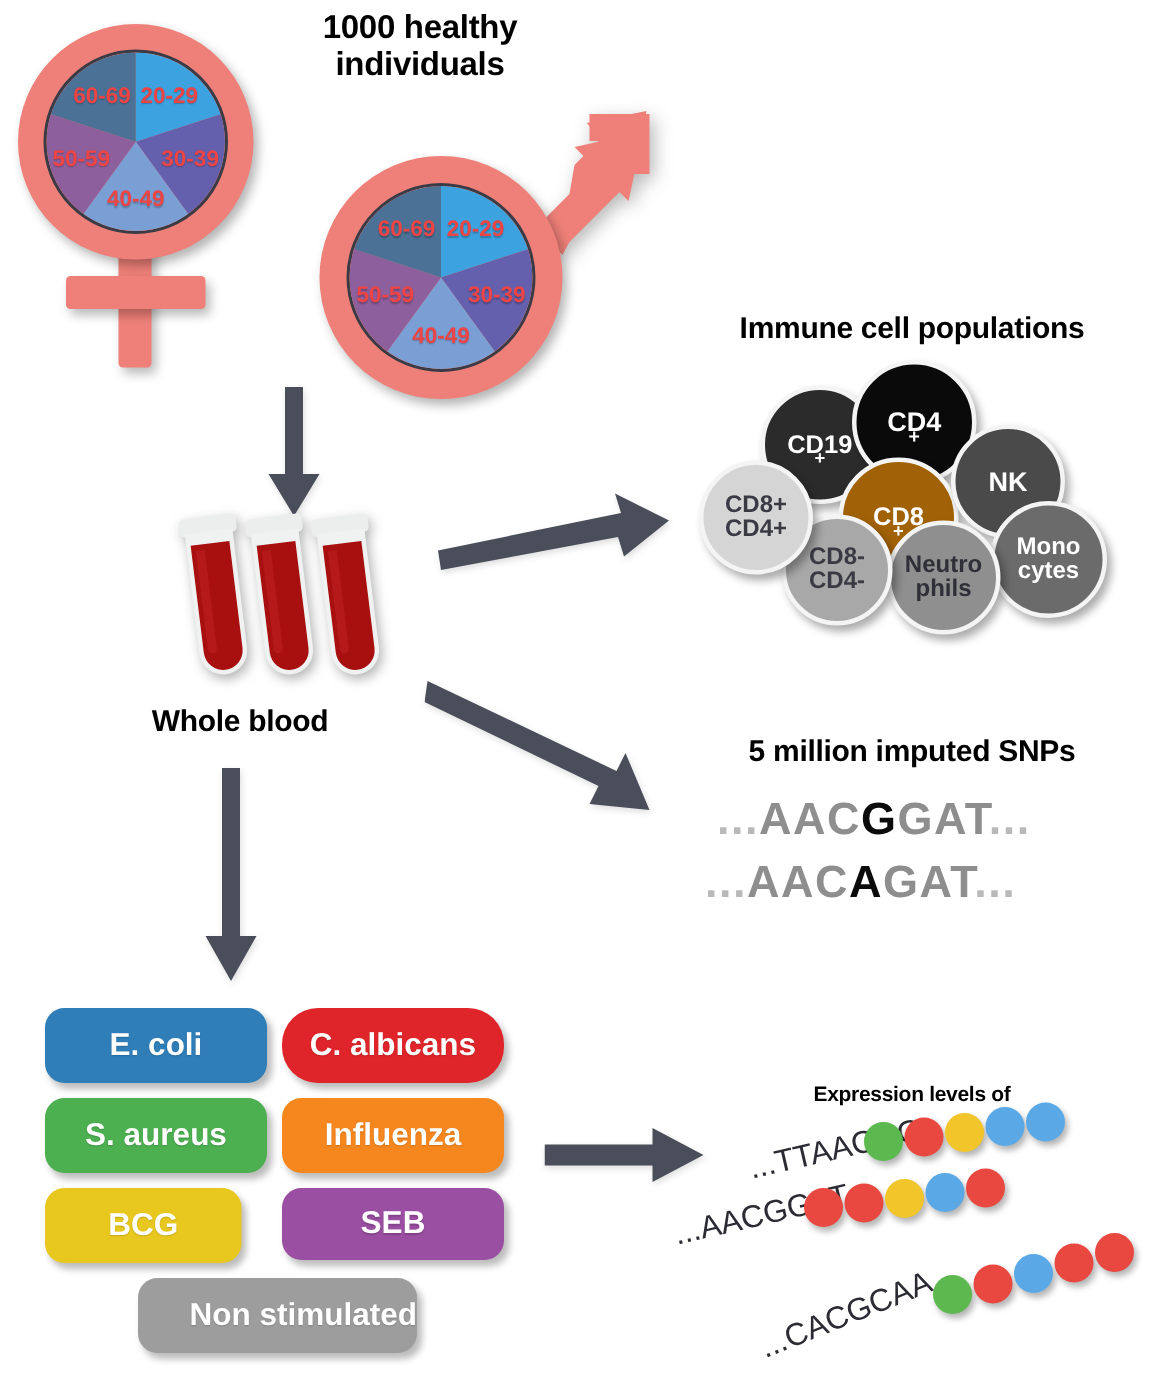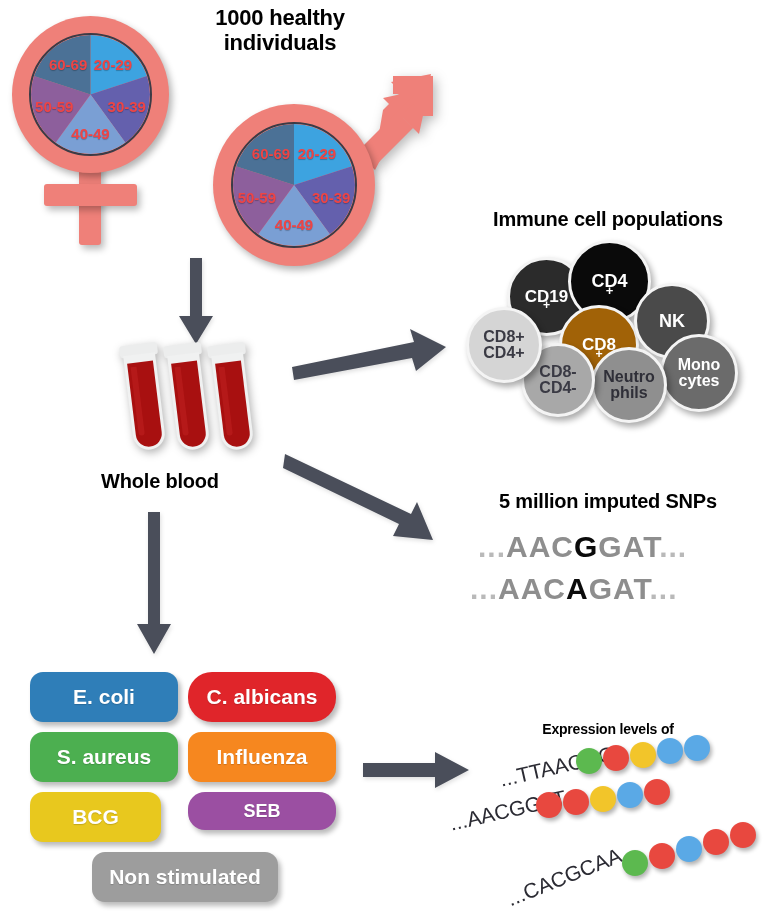--- a/index.html
+++ b/index.html
@@ -248,24 +248,24 @@
     </div>
     <div class="pill" style="width: 148px; height: 50px; left: 0px; top: 60px; background: rgb(76, 175, 80); font-size: 21px;">
       <span>S. aureus</span>
     </div>
     <div class="pill" style="width: 148px; height: 50px; left: 158px; top: 60px; background: rgb(246, 135, 31); font-size: 21px;">
       <span>Influenza</span>
     </div>
     <div class="pill" style="width: 131px; height: 50px; left: 0px; top: 120px; background: rgb(232, 200, 30); font-size: 21px;">
       <span>BCG</span>
     </div>
-    <div class="pill" style="width: 148px; height: 38px; left: 158px; top: 120px; background: rgb(155, 79, 162); font-size: 18px; border-radius: 17px;">
+    <div class="pill" style="width: 148px; height: 48px; left: 158px; top: 120px; background: rgb(155, 79, 162); font-size: 21px;">
       <span>SEB</span>
     </div>
-    <div class="pill" style="width: 186px; height: 50px; left: 62px; top: 180px; background: rgb(157, 157, 157); font-size: 21px;">
+    <div class="pill" style="width: 186px; height: 50px; left: 62px; top: 180px; background: rgb(157, 157, 157); font-size: 21px; justify-content: flex-end;">
       <span>Non stimulated</span>
     </div>
   </div>
 
 <div class="abs hdr" style="left:448px;top:678px;width:320px;font-size:14px;margin-top:44px;">
   <div>Expression levels of</div>
 </div>
 <div class="abs" id="strand-block" style="left:440px;top:740px;width:331px;height:180px;">
     <div class="strand-text" style="left: 60px; top: 28px; font-size: 21px; transform: rotate(-13deg);">...TTAACGG</div>
     <div class="bead" style="left: 136px; top: 8px; width: 26px; height: 26px; background: rgb(92, 185, 79);"></div>

